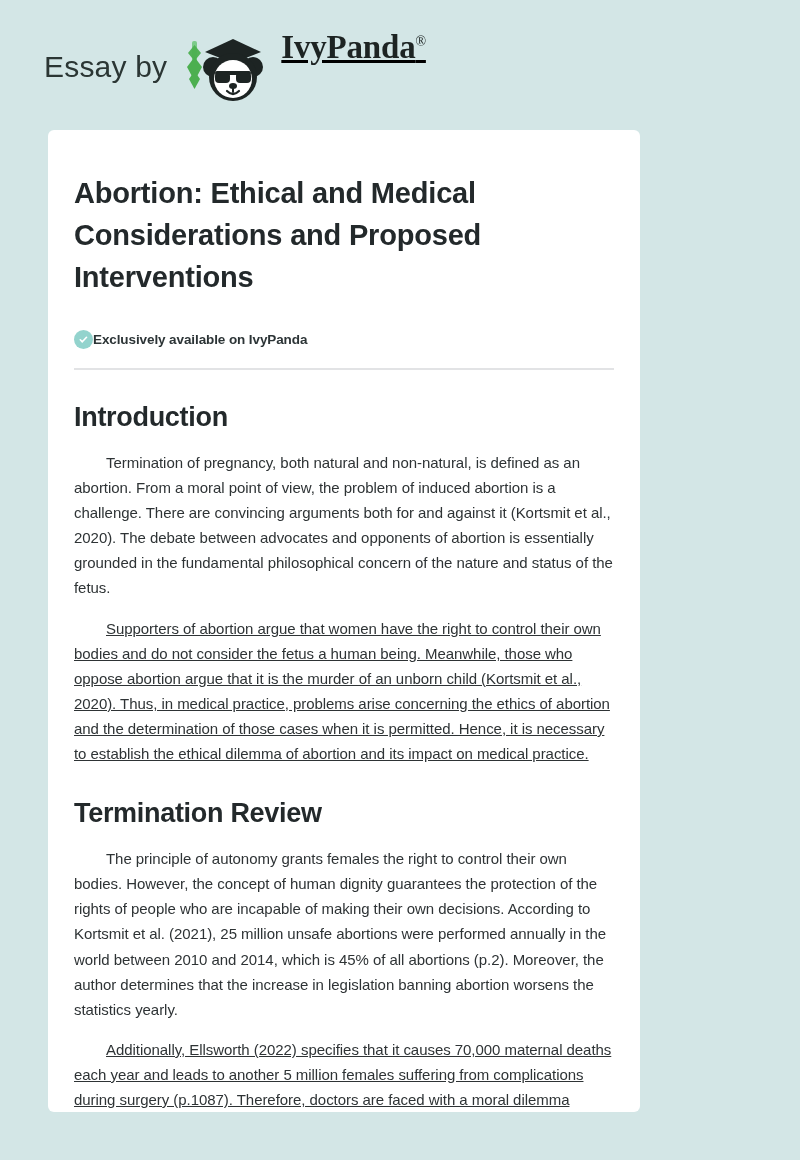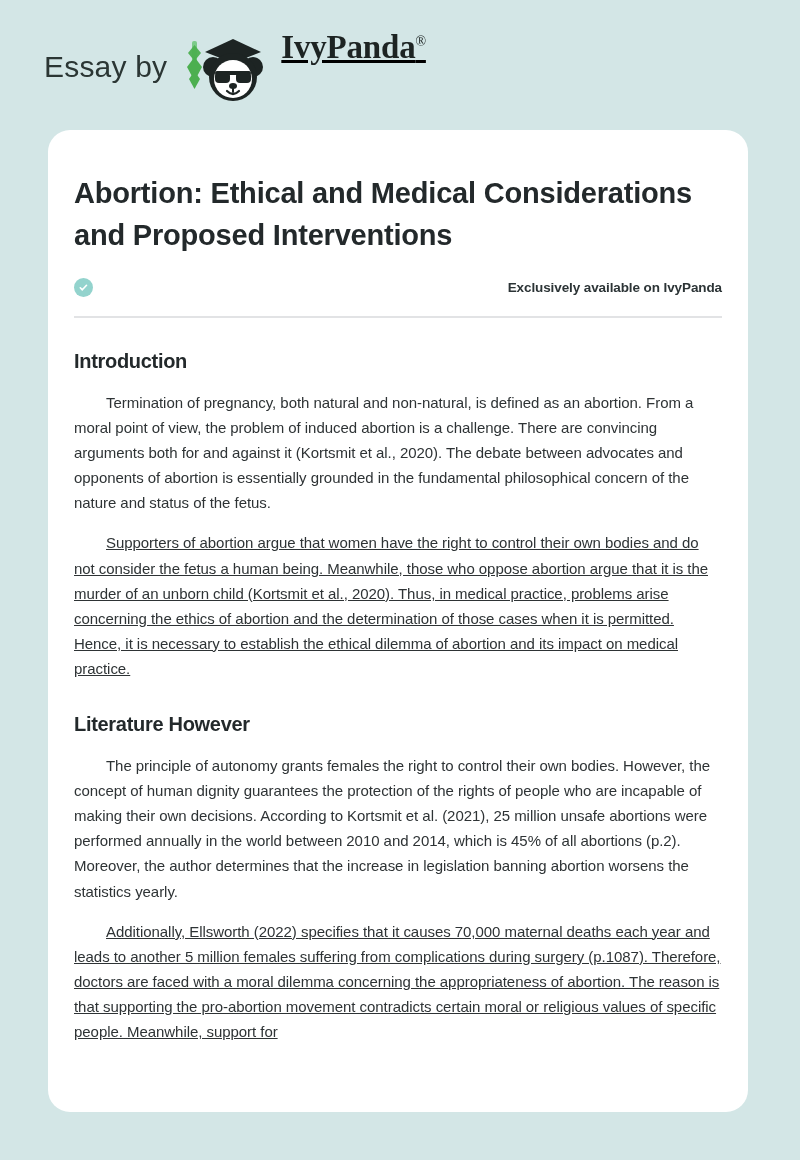--- a/index.html
+++ b/index.html
@@ -49,44 +49,43 @@
     font-size: 14px;
     vertical-align: super;
     font-weight: 400;
   }
 
   
   .card {
     position: absolute;
     left: 48px;
     top: 130px;
-    width: 700px;
+    width: 592px;
     height: 982px;
     background: #ffffff;
-    border-radius: 22px;
+    border-radius: 6px;
     overflow: hidden;
   }
   .card-inner {
     padding: 42px 26px 0 26px;
   }
 
   .doc-title {
     font-size: 29px;
     line-height: 42px;
     font-weight: 700;
     color: #23292b;
     margin: 0;
     letter-spacing: -0.2px;
   }
 
   .exclusive {
     display: flex;
     align-items: center;
-    margin-top: 22px;
-    justify-content: space-between;
+    margin-top: 32px;
   }
   .check-badge {
     width: 19px; height: 19px;
     border-radius: 50%;
     background: #93d3cd;
     display: flex;
     align-items: center;
     justify-content: center;
     flex: 0 0 auto;
   }
@@ -98,21 +97,21 @@
     letter-spacing: -0.1px;
   }
 
   .divider {
     height: 2px;
     background: #e2e3e5;
     margin: 19px 0 0 0;
   }
 
   h2.section {
-    font-size: 20px;
+    font-size: 27px;
     font-weight: 700;
     color: #23292b;
     margin: 32px 0 0 0;
     letter-spacing: -0.3px;
   }
 
   p.body {
     font-size: 15px;
     line-height: 25.1px;
     color: #2e3335;
@@ -181,18 +180,18 @@
       </span>
       <span class="exclusive-label">Exclusively available on IvyPanda</span>
     </div>
 
     <div class="divider"></div>
 
     <h2 class="section">Introduction</h2>
     <p class="body">Termination of pregnancy, both natural and non-natural, is defined as an abortion. From a moral point of view, the problem of induced abortion is a challenge. There are convincing arguments both for and against it (Kortsmit et al., 2020). The debate between advocates and opponents of abortion is essentially grounded in the fundamental philosophical concern of the nature and status of the fetus.</p>
     <p class="body tight">Supporters of abortion argue that women have the right to control their own bodies and do not consider the fetus a human being. Meanwhile, those who oppose abortion argue that it is the murder of an unborn child (Kortsmit et al., 2020). Thus, in medical practice, problems arise concerning the ethics of abortion and the determination of those cases when it is permitted. Hence, it is necessary to establish the ethical dilemma of abortion and its impact on medical practice.</p>
 
-    <h2 class="section">Literature However</h2>
+    <h2 class="section">Termination Review</h2>
     <p class="body">The principle of autonomy grants females the right to control their own bodies. However, the concept of human dignity guarantees the protection of the rights of people who are incapable of making their own decisions. According to Kortsmit et al. (2021), 25 million unsafe abortions were performed annually in the world between 2010 and 2014, which is 45% of all abortions (p.2). Moreover, the author determines that the increase in legislation banning abortion worsens the statistics yearly.</p>
     <p class="body tight">Additionally, Ellsworth (2022) specifies that it causes 70,000 maternal deaths each year and leads to another 5 million females suffering from complications during surgery (p.1087). Therefore, doctors are faced with a moral dilemma concerning the appropriateness of abortion. The reason is that supporting the pro-abortion movement contradicts certain moral or religious values of specific people. Meanwhile, support for</p>
 
   </div>
 </div>
 
 </body></html>

